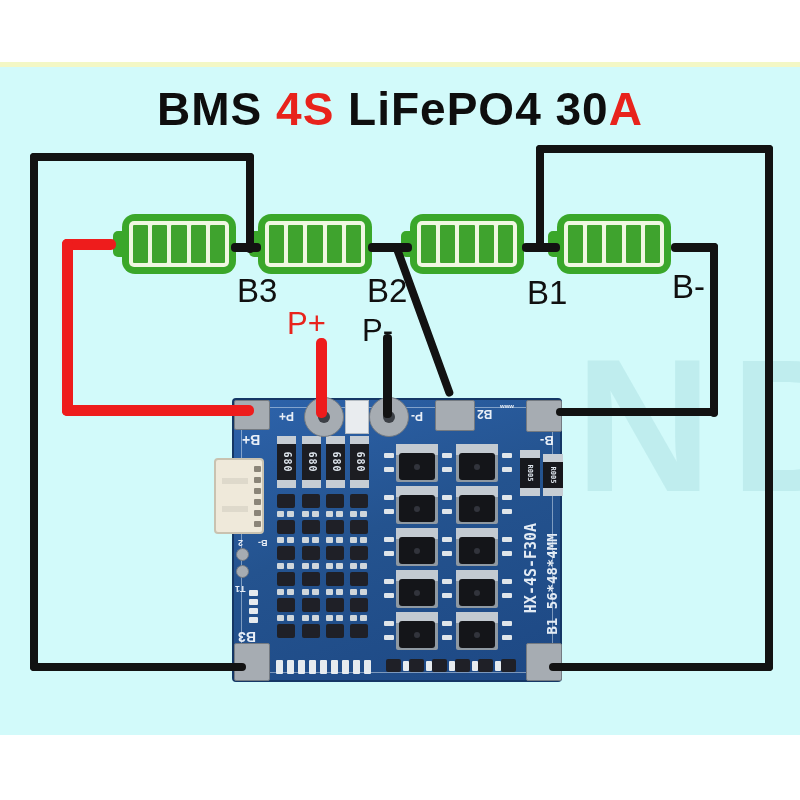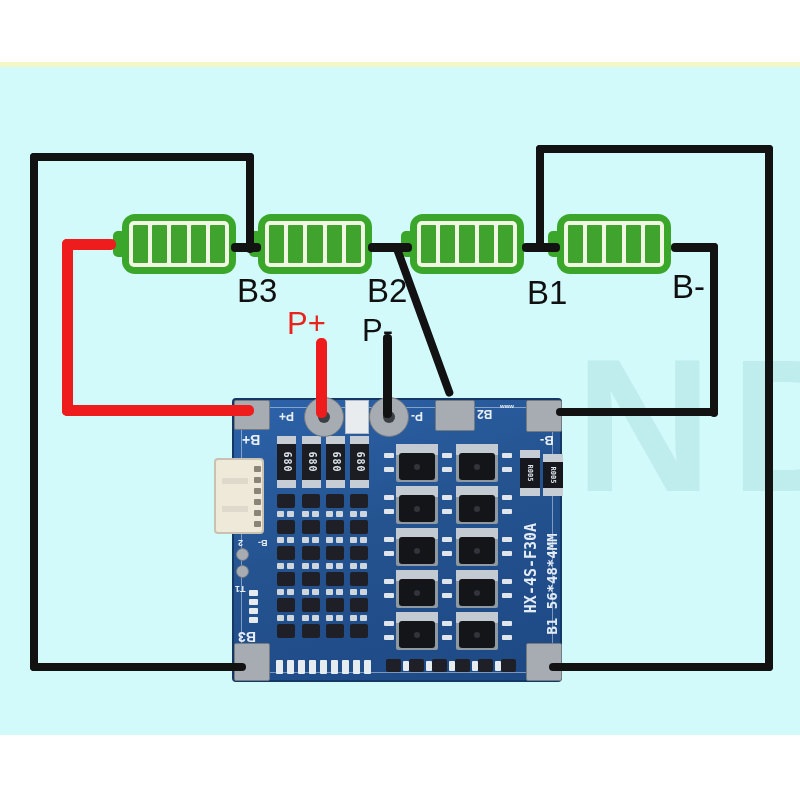--- a/index.html
+++ b/index.html
@@ -68,20 +68,21 @@
 </style>
 </head>
 <body>
 
 <div class="stage">
   <div class="strip"></div>
   <div class="canvas"></div>
 
   <div class="wm wm2">ND</div>
 
+  <div class="title"><span>BMS </span><span class="red">4S</span><span> LiFePO4 30</span><span class="red">A</span></div>
 
   <div class="wire" style="left:246px;top:153px;width:8px;height:100px"></div>
   <div class="wire" style="left:30px;top:153px;width:224px;height:8px"></div>
   <div class="wire" style="left:30px;top:153px;width:8px;height:518px"></div>
   <div class="wire" style="left:30px;top:663px;width:216px;height:8px"></div>
   <div class="wire" style="left:231px;top:243px;width:30px;height:9px"></div>
 
   <div class="wire" style="left:368px;top:243px;width:44px;height:9px"></div>
   <div class="wire diag" style="left:392px;top:246px;width:8px;height:160px"></div>
 

